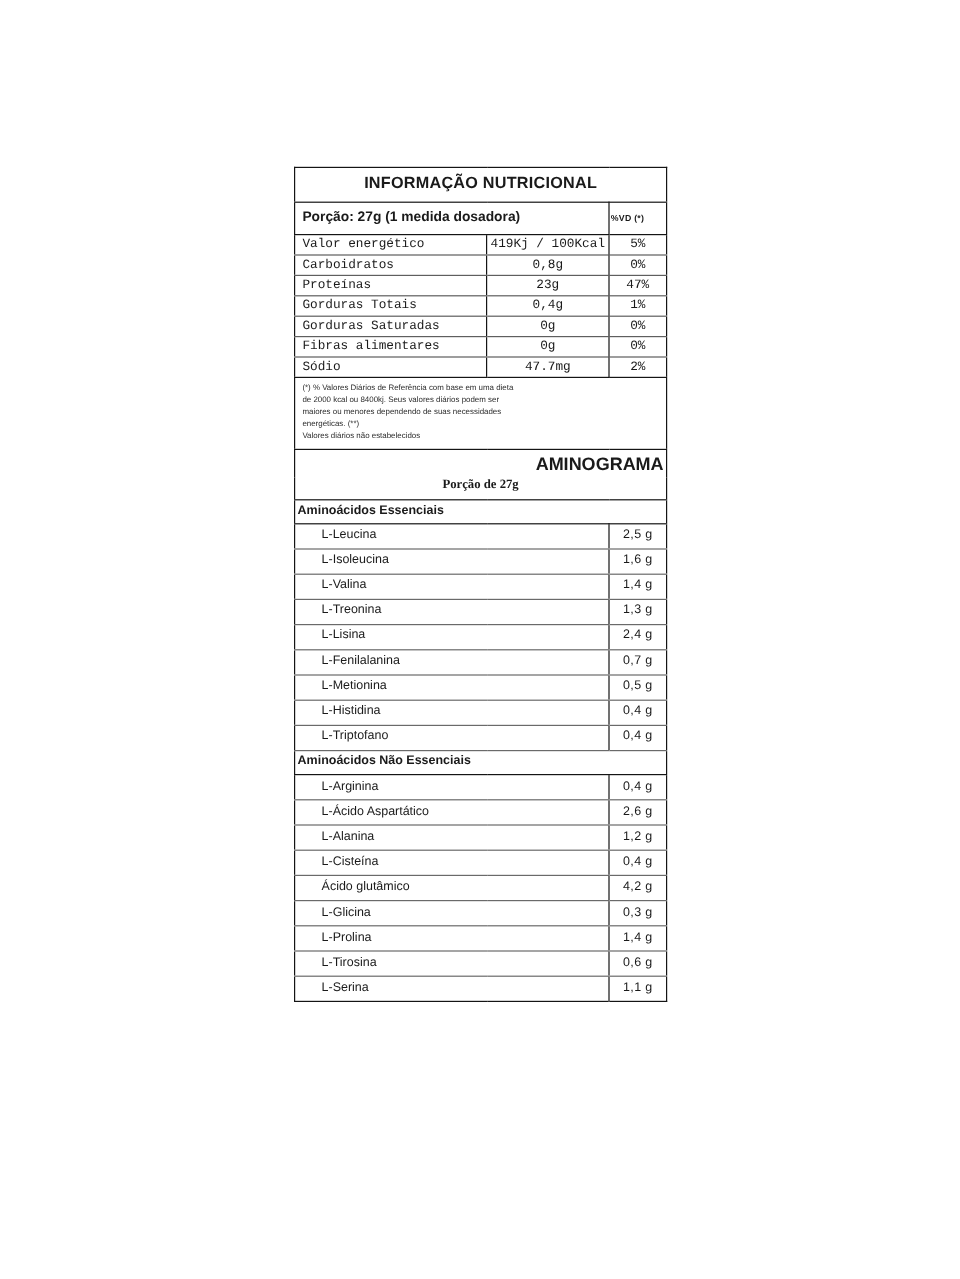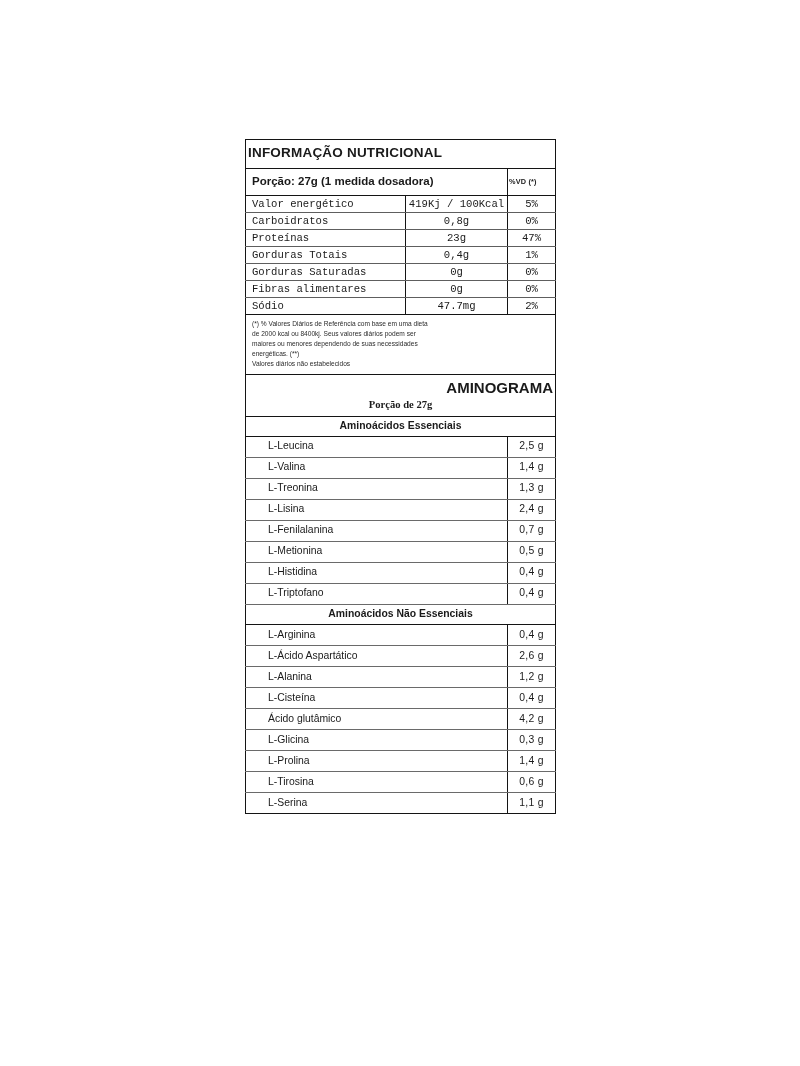--- a/index.html
+++ b/index.html
@@ -29,21 +29,21 @@
     table-layout: fixed;
   }
 
   .outer {
     border: 1.6px solid #141414;
   }
 
   
   .title-row td {
     border-bottom: 1.6px solid #141414;
-    text-align: left;
+    text-align: center;
     font-size: 13.5px;
     font-weight: bold;
     letter-spacing: 0.2px;
     padding: 6px 2px 7px 2px;
     line-height: 1.1;
   }
 
   .portion-row td {
     border-bottom: 1.6px solid #141414;
     font-size: 11.5px;
@@ -108,21 +108,21 @@
     text-align: center;
     font-size: 10.6px;
     font-weight: bold;
     padding: 0 2px 4px 2px;
     border-bottom: 1.6px solid #141414;
     line-height: 1.25;
     font-family: Liberation Serif, serif;
   }
 
   .group-row td {
-    text-align: center;
+    text-align: left;
     font-size: 10.4px;
     font-weight: bold;
     padding: 3px 2px 4px 2px;
     border-bottom: 1.6px solid #141414;
     line-height: 1.2;
     margin-top: 48px;
   }
 
   tr.aa td {
     font-size: 10.4px;
@@ -217,20 +217,24 @@
 
       <tr class="group-row">
         <td colspan="3">Aminoácidos Essenciais</td>
       </tr>
 
       <tr class="aa">
         <td colspan="2">L-Leucina</td>
         <td class="aval">2,5 g</td>
       </tr>
       <tr class="aa">
+        <td colspan="2">L-Isoleucina</td>
+        <td class="aval">1,6 g</td>
+      </tr>
+      <tr class="aa">
         <td colspan="2">L-Valina</td>
         <td class="aval">1,4 g</td>
       </tr>
       <tr class="aa">
         <td colspan="2">L-Treonina</td>
         <td class="aval">1,3 g</td>
       </tr>
       <tr class="aa">
         <td colspan="2">L-Lisina</td>
         <td class="aval">2,4 g</td>

